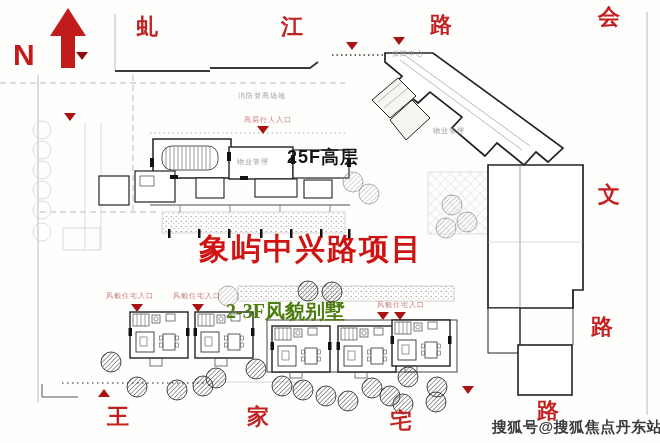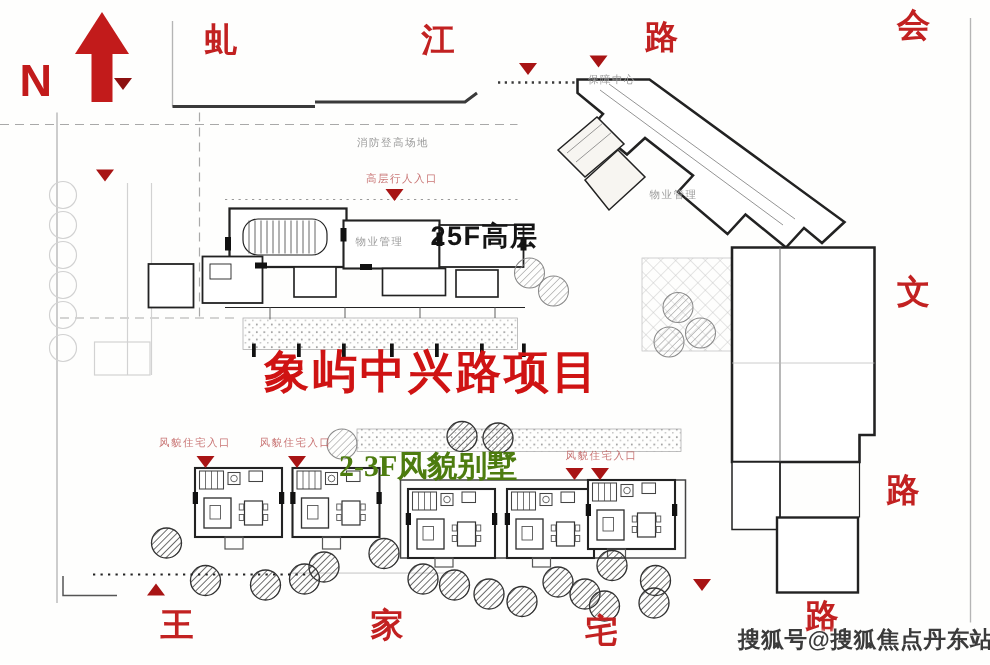--- a/index.html
+++ b/index.html
@@ -227,21 +227,21 @@
 
   <div class="lbl road" style="left:598px;top:6px;">会</div>
   <div class="lbl road" style="left:598px;top:184px;">文</div>
   <div class="lbl road" style="left:591px;top:316px;">路</div>
 
   <div class="lbl road" style="left:107px;top:406px;">王</div>
   <div class="lbl road" style="left:247px;top:406px;">家</div>
   <div class="lbl road" style="left:390px;top:410px;">宅</div>
   <div class="lbl road" style="left:537px;top:400px;">路</div>
 
-  <div class="lbl title" style="left:176px;top:234px;">象屿中兴路项目</div>
+  <div class="lbl title" style="left:199px;top:234px;">象屿中兴路项目</div>
   <div class="lbl big-black" style="left:287px;top:148px;">25F高层</div>
   <div class="lbl big-black2" style="left:226px;top:301px;">2-3F风貌别墅</div>
 
   <div class="lbl tiny-gray" style="left:238px;top:92px;">消防登高场地</div>
   <div class="lbl tiny-red" style="left:244px;top:116px;">高层行人入口</div>
   <div class="lbl tiny-gray" style="left:392px;top:50px;">保障中心</div>
   <div class="lbl tiny-gray" style="left:237px;top:158px;">物业管理</div>
   <div class="lbl tiny-gray" style="left:433px;top:127px;">物业管理</div>
   <div class="lbl tiny-red" style="left:106px;top:292px;">风貌住宅入口</div>
   <div class="lbl tiny-red" style="left:173px;top:292px;">风貌住宅入口</div>

